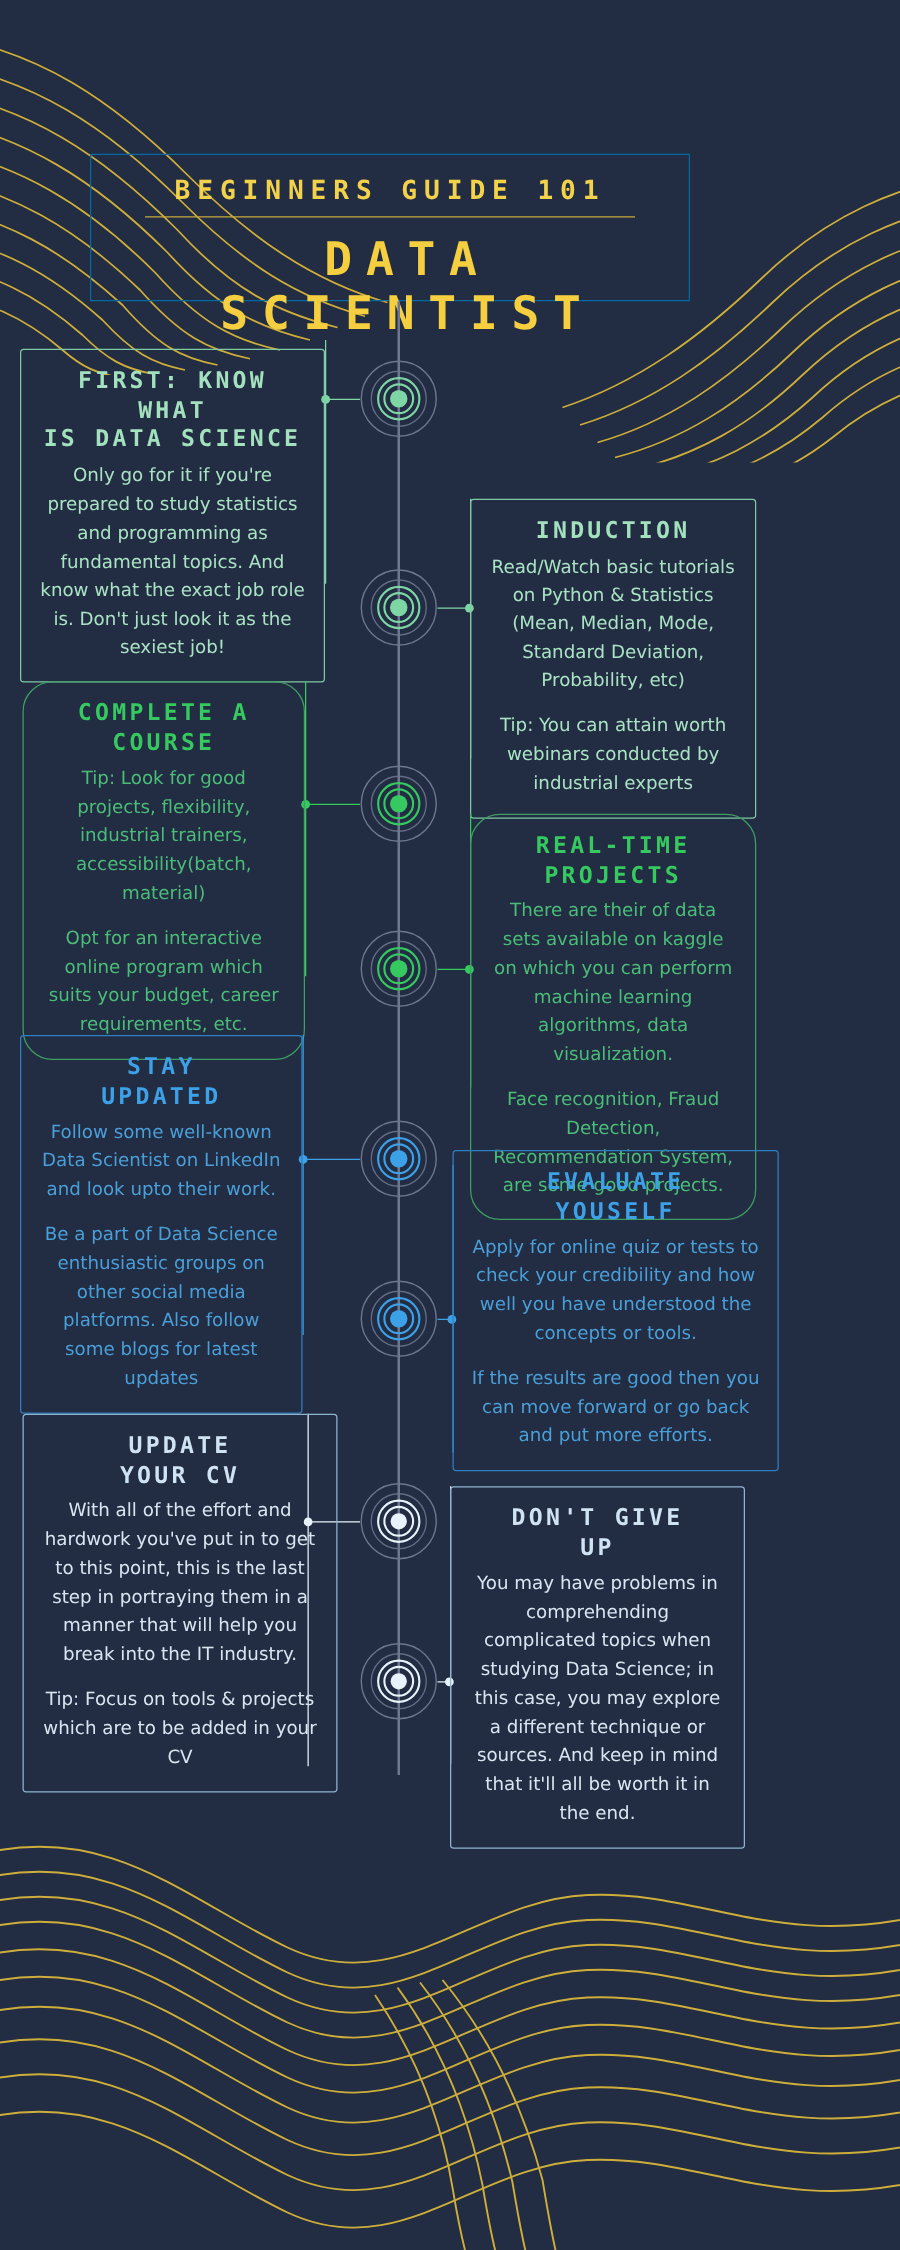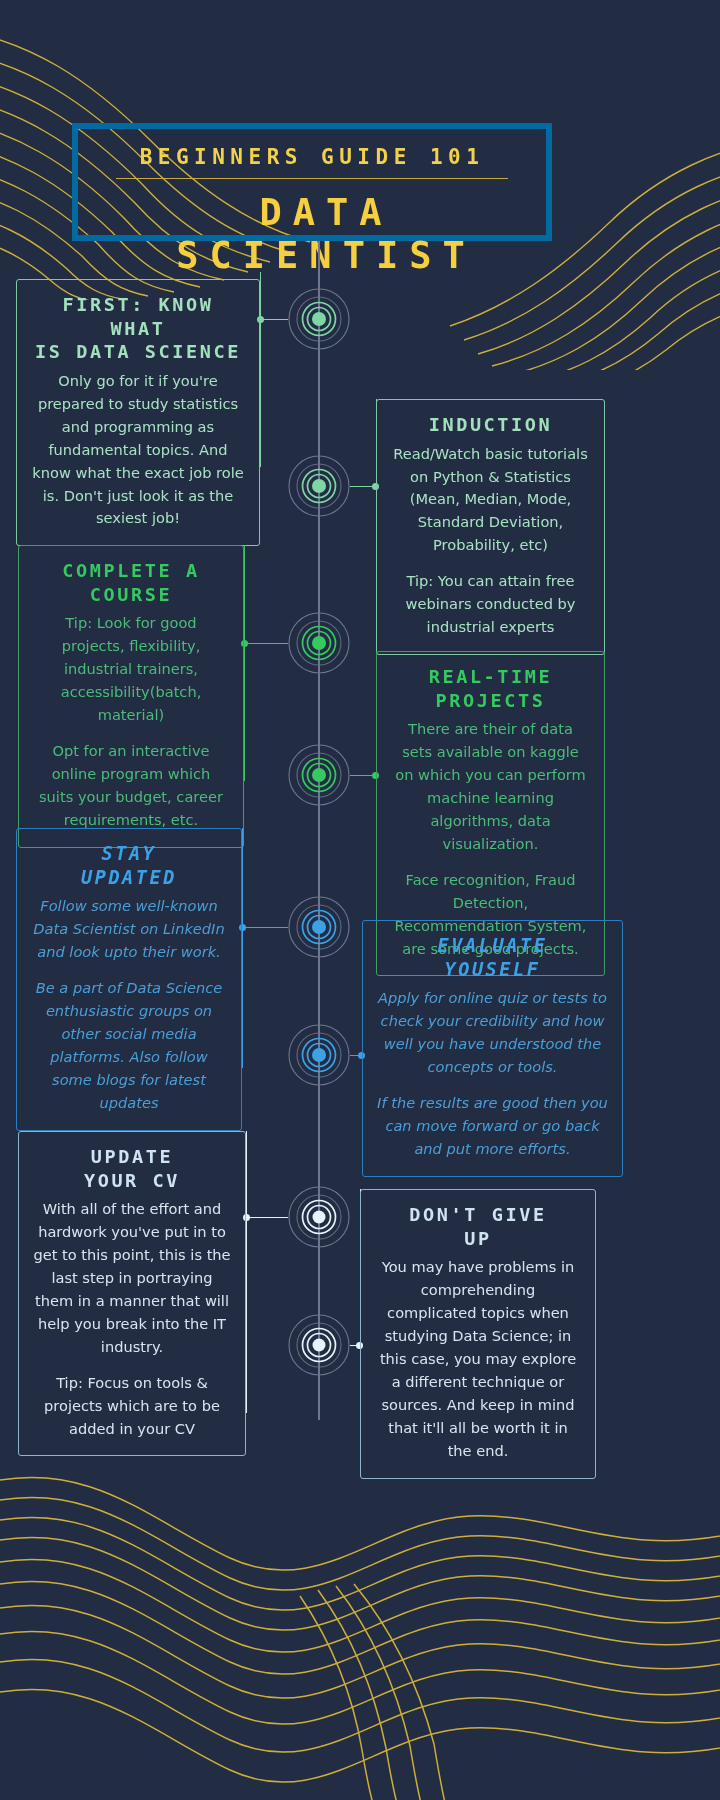--- a/index.html
+++ b/index.html
@@ -12,21 +12,21 @@
 
   
   .deco { position:absolute; pointer-events:none; }
   #deco-top-left   { left:-30px;  top:10px;   width:360px; height:290px; }
   #deco-top-right  { right:-40px; top:130px;  width:320px; height:240px; }
   #deco-bottom     { left:0;      bottom:-10px; width:720px; height:420px; }
 
   
   #header-card{
     position:absolute; left:72px; top:123px; width:480px; height:118px;
-    border:6px solid #0369a1;
+    border:1px solid #0369a1;
   }
   #header-eyebrow{
     color:#f2d14b; font-size:21px; letter-spacing:5.5px; text-align:center;
     margin-top:16px; font-weight:600;
     font-family:"DejaVu Sans Mono", monospace;
   }
   #header-rule{
     width:392px; height:1px; background:#c9a93a; margin:9px auto 0;
   }
   #header-title{
@@ -64,25 +64,25 @@
     text-align:center; font-size:14.6px; line-height:1.57;
     font-family:"DejaVu Sans", sans-serif;
   }
   .card p + p{ margin-top:13px; }
 
   
   .v-mint   { border-color:#7fc9a4; }
   .v-mint   h3, .v-mint p { color:#a9e3c4; }
   .v-mint   h3 { color:#a3e0bd; }
 
-  .v-green  { border-color:#3f9e63; }
+  .v-green  { border-color:#3f9e63;border-radius:24px; }
   .v-green  h3 { color:#35c95f; }
   .v-green  p  { color:#4bbd78; }
 
-  .v-blue   { border-color:#2e7fc0;font-style:italic; }
+  .v-blue   { border-color:#2e7fc0; }
   .v-blue   h3 { color:#3da1e8; }
   .v-blue   p  { color:#4a9fd8; }
 
   .v-ice    { border-color:#8fb4cf; }
   .v-ice    h3 { color:#cfe3f2; }
   .v-ice    p  { color:#d8e6f1; }
 </style>
 </head>
 <body>
 
@@ -169,21 +169,21 @@
     <circle cx="46" cy="46" r="30" stroke="#6e7790" stroke-width="1.1"></circle>
     <circle cx="46" cy="46" r="22" stroke="#6e7790" stroke-width="1.1" opacity="0.85"></circle>
     <circle cx="46" cy="46" r="16.5" stroke="#7fd6a5" stroke-width="1.7"></circle>
     <circle cx="46" cy="46" r="11.5" stroke="#7fd6a5" stroke-width="1.7"></circle>
     <circle cx="46" cy="46" r="7" fill="#7fd6a5"></circle>
   </svg>
     </div>
     <div class="card v-mint" style="left: 376px; top: 399px; width: 229px; min-height: 208px;">
       <h3 style="white-space: pre-line;">INDUCTION</h3>
       <p>Read/Watch basic tutorials on Python &amp; Statistics (Mean, Median, Mode, Standard Deviation, Probability, etc)</p>
-      <p>Tip: You can attain free webinars conducted by industrial experts</p>
+      <p>Tip: You can attain worth webinars conducted by industrial experts</p>
     </div>
     <div class="conn" style="left: 244px; top: 643px; width: 44px; background: rgb(53, 201, 95);">
       <span class="dot" style="left:-3px;background:#35c95f"></span>
     </div>
     <div class="conn" style="width: 1px; background: rgb(53, 201, 95); left: 244px; top: 545px; height: 236px;"></div>
     <div class="node" style="left: 273px; top: 597px;">
   <svg viewBox="0 0 92 92" width="92" height="92" fill="none">
     <circle cx="46" cy="46" r="30" stroke="#6e7790" stroke-width="1.1"></circle>
     <circle cx="46" cy="46" r="22" stroke="#6e7790" stroke-width="1.1" opacity="0.85"></circle>
     <circle cx="46" cy="46" r="16.5" stroke="#35c95f" stroke-width="1.7"></circle>
@@ -260,21 +260,21 @@
     <div class="conn" style="width: 1px; background: rgb(232, 242, 250); left: 246px; top: 1131px; height: 282px;"></div>
     <div class="node" style="left: 273px; top: 1171px;">
   <svg viewBox="0 0 92 92" width="92" height="92" fill="none">
     <circle cx="46" cy="46" r="30" stroke="#6e7790" stroke-width="1.1"></circle>
     <circle cx="46" cy="46" r="22" stroke="#6e7790" stroke-width="1.1" opacity="0.85"></circle>
     <circle cx="46" cy="46" r="16.5" stroke="#e8f2fa" stroke-width="1.7"></circle>
     <circle cx="46" cy="46" r="11.5" stroke="#e8f2fa" stroke-width="1.7"></circle>
     <circle cx="46" cy="46" r="6.5" fill="#e8f2fa"></circle>
   </svg>
     </div>
-    <div class="card v-ice" style="left: 18px; top: 1131px; width: 228px; min-height: 282px;">
+    <div class="card v-ice" style="left: 18px; top: 1131px; width: 252px; min-height: 282px;">
       <h3 style="white-space: pre-line;">UPDATE
 YOUR CV</h3>
       <p>With all of the effort and hardwork you've put in to get to this point, this is the last step in portraying them in a manner that will help you break into the IT industry.</p>
       <p>Tip: Focus on tools &amp; projects which are to be added in your CV</p>
     </div>
     <div class="conn" style="left: 350px; top: 1345px; width: 10px; background: rgb(232, 242, 250);">
       <span class="dot" style="right:-3px;background:#e8f2fa"></span>
     </div>
     <div class="conn" style="width: 1px; background: rgb(232, 242, 250); left: 360px; top: 1189px; height: 222px;"></div>
     <div class="node" style="left: 273px; top: 1299px;">

